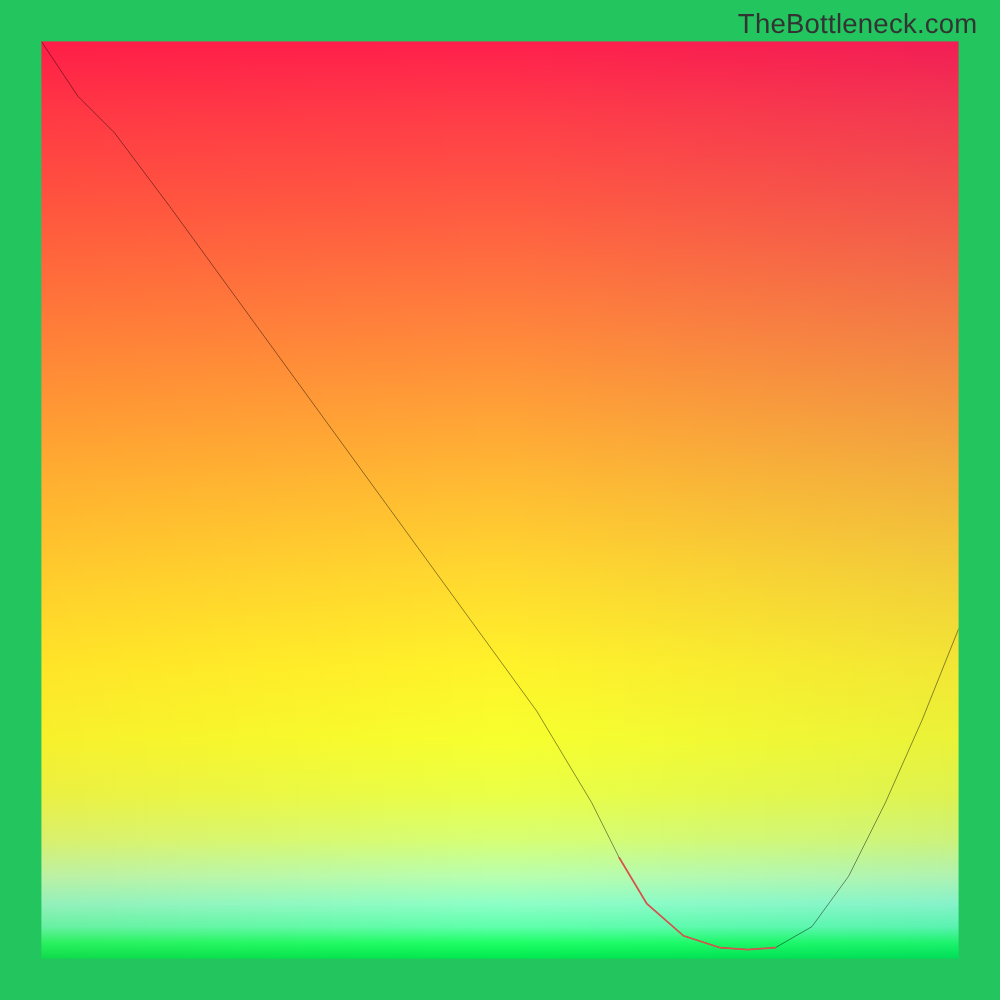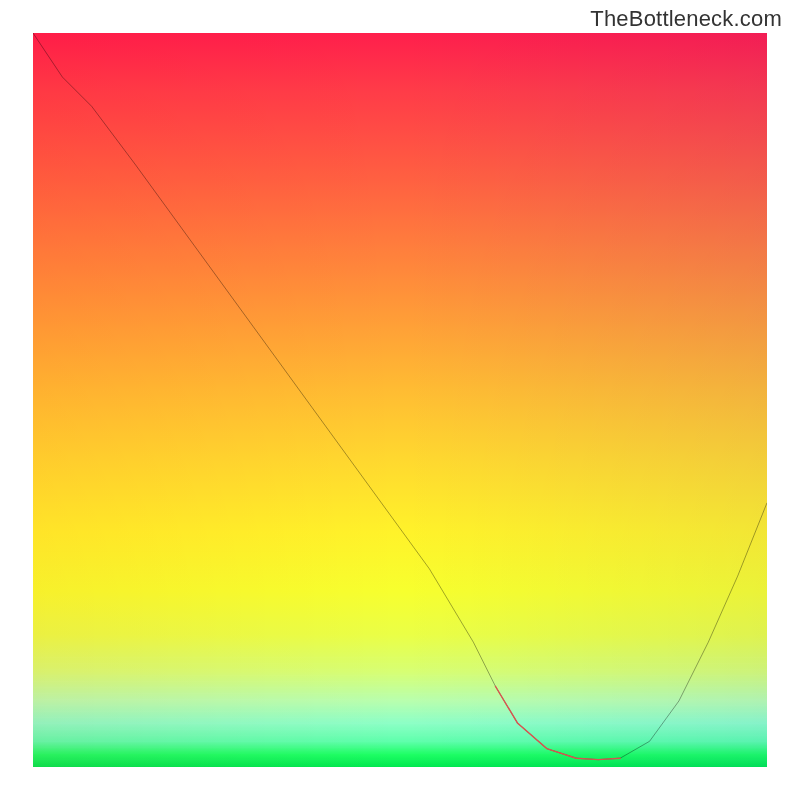--- a/index.html
+++ b/index.html
@@ -8,21 +8,21 @@
     width: 800px;
     height: 800px;
     background: #000;
     font-family: Arial, Helvetica, sans-serif;
     overflow: hidden;
   }
   .container {
     position: relative;
     width: 800px;
     height: 800px;
-    background: #ffffff;
+    background: #22c55e;
   }
   .watermark {
     position: absolute;
     top: 6px;
     right: 18px;
     color: #333333;
     font-size: 22px;
     font-weight: 400;
     letter-spacing: 0.2px;
     z-index: 5;

